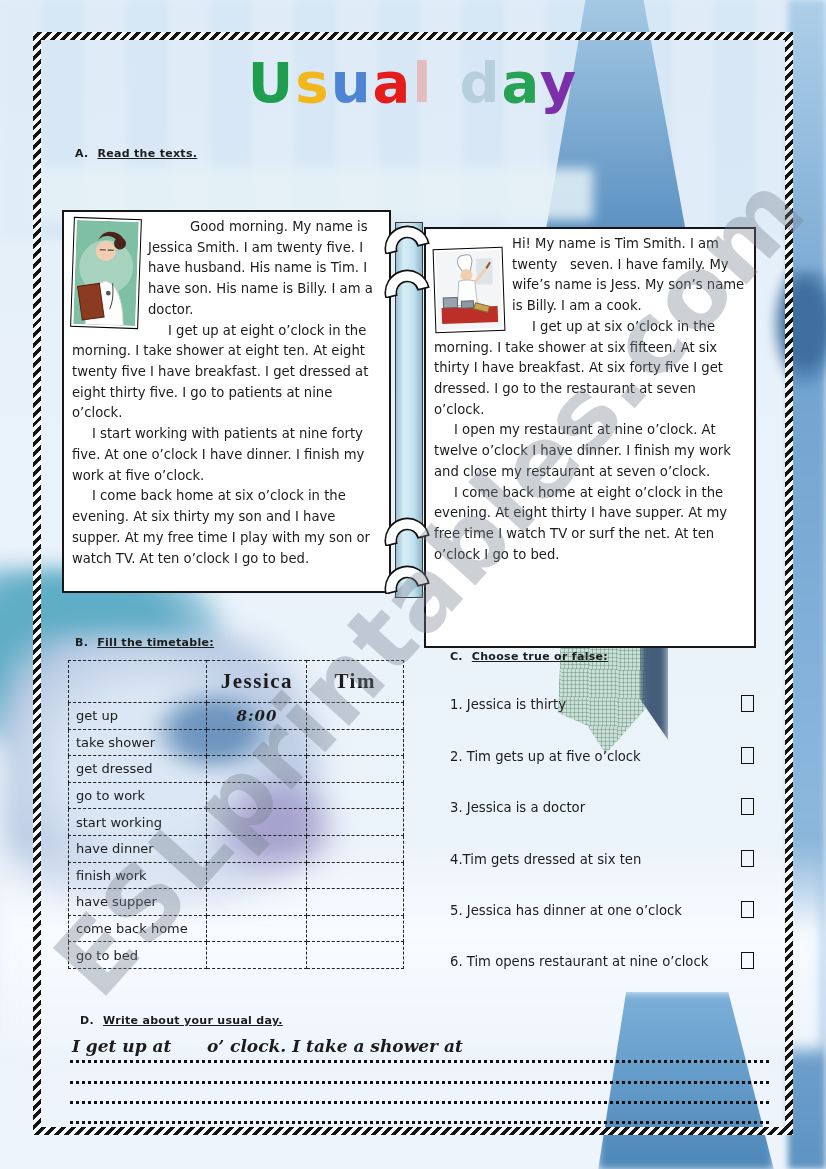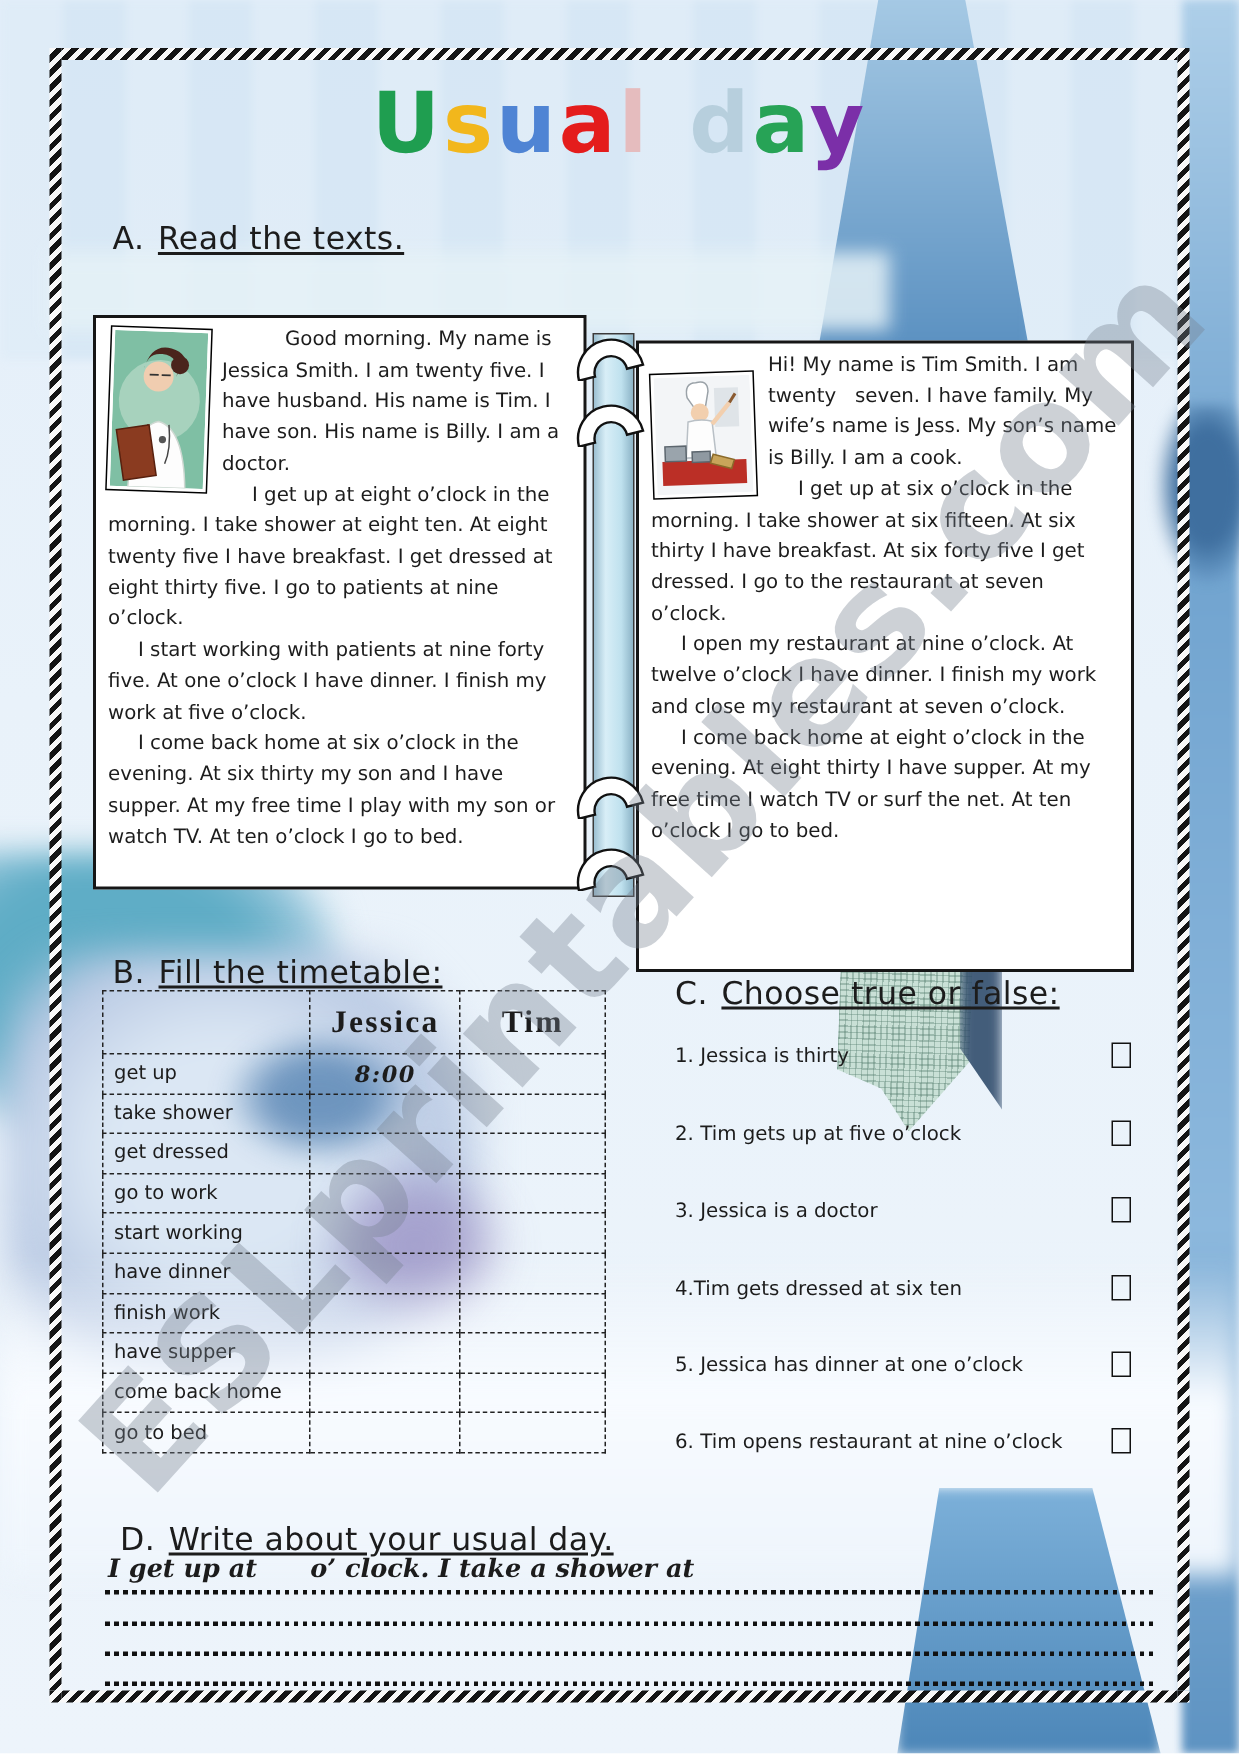--- a/index.html
+++ b/index.html
@@ -40,21 +40,21 @@
     clip-path:polygon(16% 0,74% 0,100% 100%,0 100%);filter:blur(4px);}
   
   .frame{position:absolute;left:33px;top:32px;width:760px;height:1103px;box-sizing:border-box;
     border:8px solid transparent;
     border-image:repeating-linear-gradient(135deg,#f8f8f8 0 3.5px,#141414 3.5px 7px) 8;z-index:4;}
   
   .title{position:absolute;left:33px;top:50px;width:760px;text-align:center;
     font-weight:bold;font-size:56px;letter-spacing:2px;z-index:6;}
   .title .w2{margin-left:26px;}
   
-  .heading{position:absolute;font-size:21px;font-weight:normal;z-index:6;letter-spacing:.3px;}
+  .heading{position:absolute;font-size:11px;font-weight:bold;z-index:6;letter-spacing:.3px;}
   .heading .lbl{text-decoration:underline;margin-left:9px;}
   
   .tbox{position:absolute;background:#fff;border:2px solid #161616;box-sizing:border-box;
     padding:5px 8px 4px 8px;font-size:13.2px;line-height:1.57;z-index:6;}
   .tbox p{margin:0;white-space:pre-wrap;}
   .tbox p.first{text-indent:42px;}
   .tbox p.cont{text-indent:20px;}
   .clipart{float:left;border:1px solid #000;background:#fff;padding:2px;margin:1px 8px 2px 0;}
   .clipart svg{display:block;}
   .rot-p{transform:rotate(2deg);}

